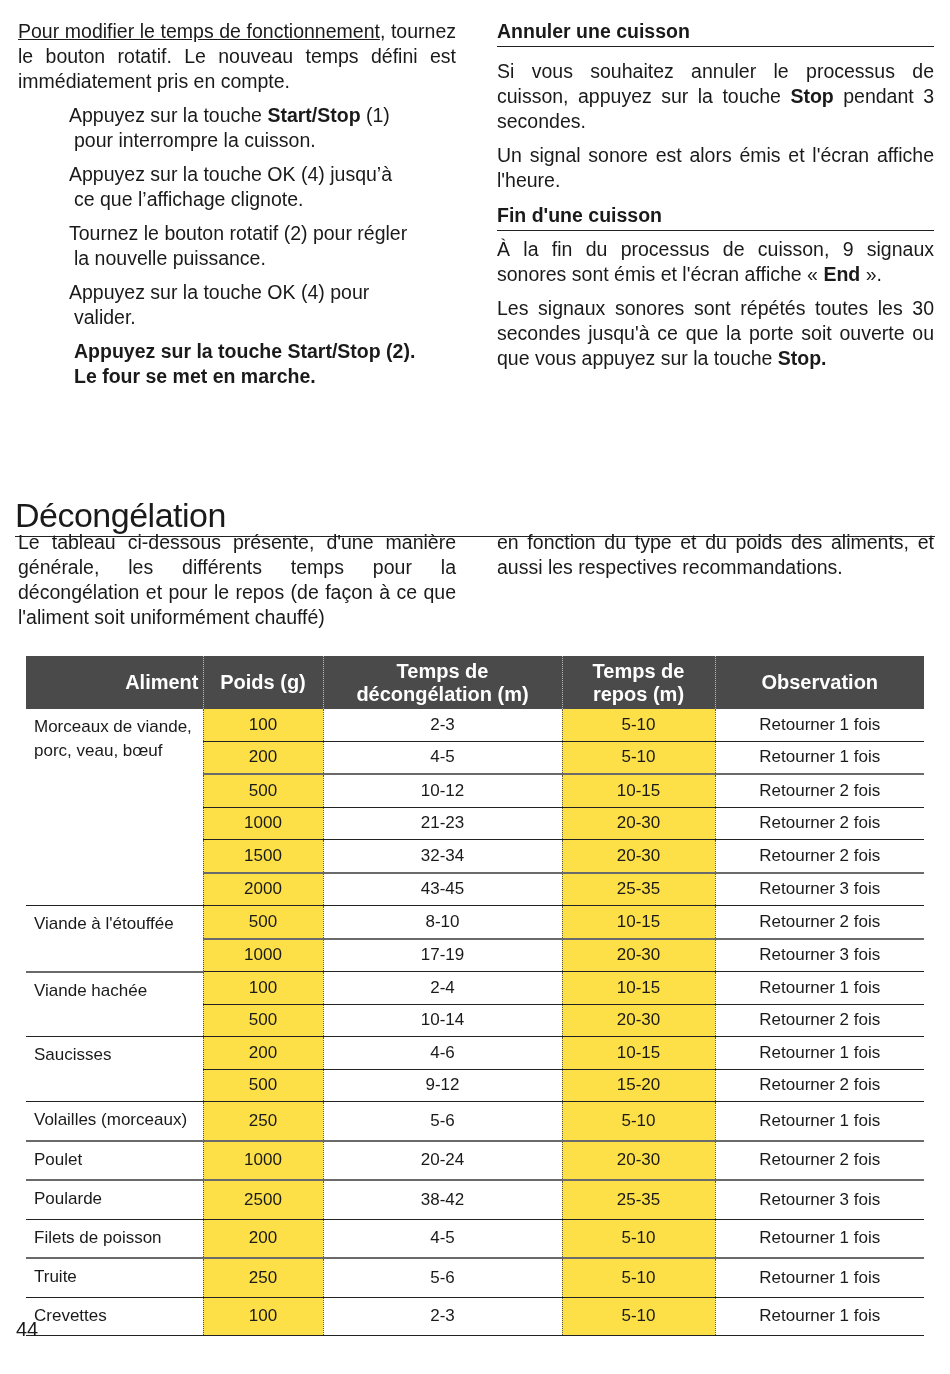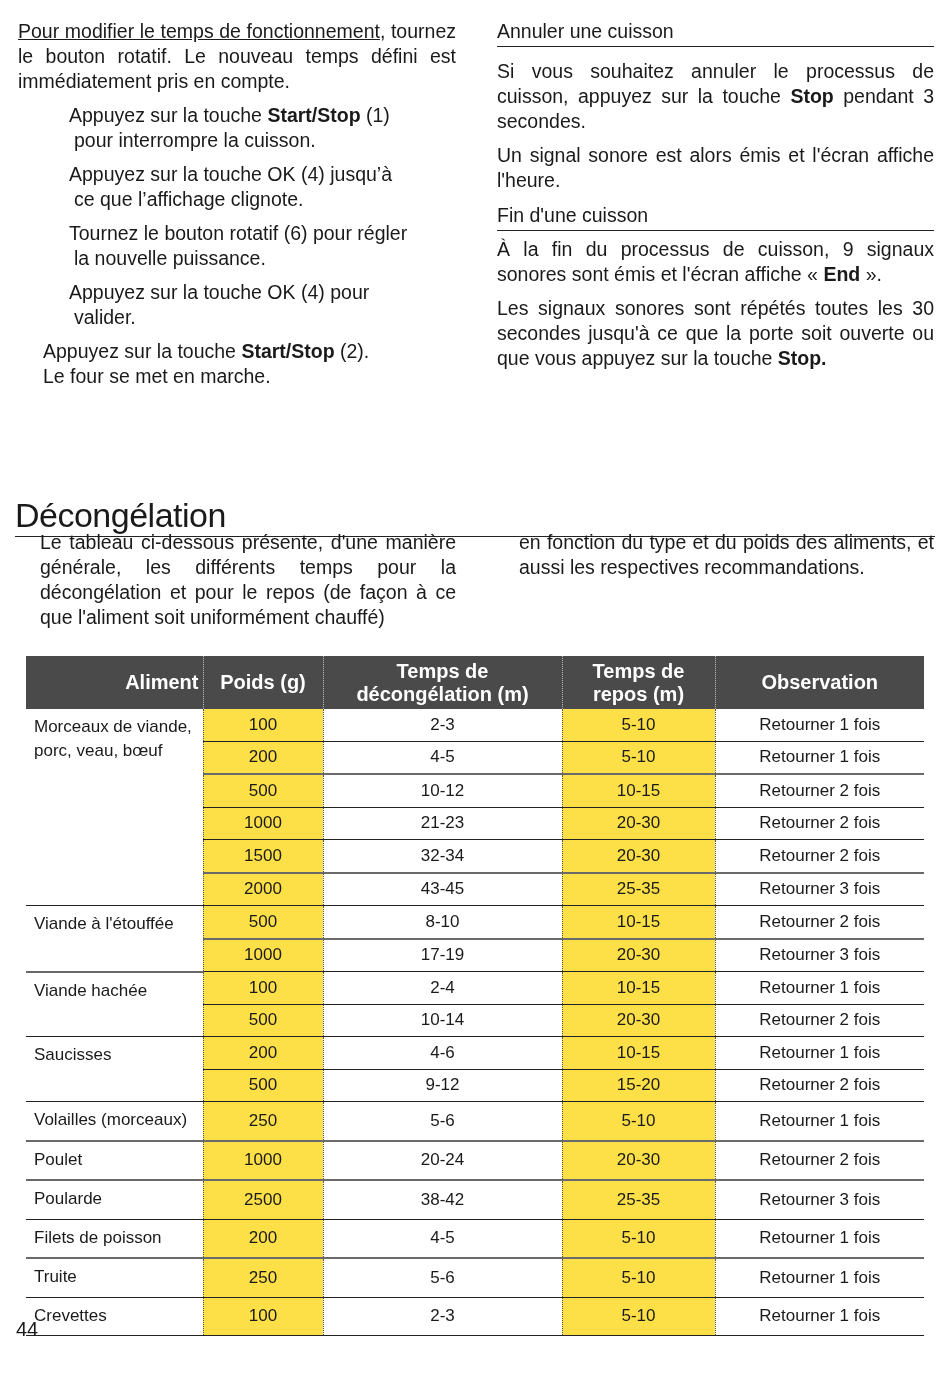--- a/index.html
+++ b/index.html
@@ -7,35 +7,35 @@
       width: 950px; height: 1374px; position: relative; overflow: hidden;
       font-family: "Liberation Sans", sans-serif; color: #1a1a1a;
     }
     .col { position: absolute; font-size: 19.5px; line-height: 25px; }
     .left-col { left: 18px; top: 19px; width: 438px; }
     .right-col { left: 497px; top: 19px; width: 437px; }
     p { margin: 0 0 9px 0; text-align: justify; }
     .u { text-decoration: underline; }
     .step { margin-left: 51px; text-indent: 0; }
     .step .cont { display: block; padding-left: 5px; }
-    .step.last { margin-left: 25px; }
+    .step.last { margin-left: 56px; font-weight: bold; }
     .step.last .cont { padding-left: 0; }
     .sub-h {
-      font-weight: normal; font-size: 19.5px; line-height: 25px;
+      font-weight: bold; font-size: 19.5px; line-height: 25px;
       border-bottom: 1px solid #222; padding-bottom: 2px; margin: 0 0 12px 0;
     }
     .sub-h2 { margin-top: 10px; margin-bottom: 6px; }
     .section-title {
       position: absolute; left: 15px; top: 472px; width: 920px;
       font-size: 34px; line-height: 40px; letter-spacing: -0.5px;
       border-bottom: 1.5px solid #222; padding-bottom: 1px; font-weight: normal;
     }
     .intro-left { position: absolute; left: 18px; top: 530px; width: 438px; font-size: 19.5px; line-height: 25px; }
     .intro-right { position: absolute; left: 497px; top: 530px; width: 437px; font-size: 19.5px; line-height: 25px; }
-    .intro-left p, .intro-right p { text-align: justify; text-align-last: left; margin-left: 22px; }
+    .intro-left p, .intro-right p { text-align: justify; text-align-last: left; }
     table {
       position: absolute; left: 26px; top: 656px; width: 898px;
       border-collapse: collapse; font-size: 17px;
     }
     th {
       background: #4a4a4a; color: #ffffff; font-weight: bold; font-size: 20px;
       line-height: 23px; height: 53px; padding: 0 4px; text-align: center;
       border-left: 1px dotted #bbb;
     }
     th:first-child { border-left: none; text-align: right; }
@@ -51,21 +51,21 @@
     .page-num { position: absolute; left: 16px; top: 1318px; font-size: 20px; }
   </style>
 </head>
 <body>
 
 <div class="col left-col">
   <p><span class="u">Pour modifier le temps de fonctionnement</span><span>, tournez le bouton rotatif. Le nouveau temps défini est immédiatement pris en compte.</span></p>
   <div id="steps">
       <p class="step"><span>Appuyez sur la touche </span><b>Start/Stop</b><span> (1)</span><span class="cont">pour interrompre la cuisson.</span></p>
       <p class="step"><span>Appuyez sur la touche OK (4) jusqu’à</span><span class="cont">ce que l’affichage clignote.</span></p>
-      <p class="step"><span>Tournez le bouton rotatif (6) pour régler</span><span class="cont">la nouvelle puissance.</span></p>
+      <p class="step"><span>Tournez le bouton rotatif (2) pour régler</span><span class="cont">la nouvelle puissance.</span></p>
       <p class="step"><span>Appuyez sur la touche OK (4) pour</span><span class="cont">valider.</span></p>
       <p class="step last"><span>Appuyez sur la touche </span><b>Start/Stop</b><span> (2).</span><span class="cont">Le four se met en marche.</span></p>
     </div>
 </div>
 
 <div class="col right-col">
   <div class="sub-h">Annuler une cuisson</div>
   <p><span>Si vous souhaitez annuler le processus de cuisson, appuyez sur la touche </span><b>Stop</b><span> pendant 3 secondes.</span></p>
   <p>Un signal sonore est alors émis et l'écran affiche l'heure.</p>
   <div class="sub-h sub-h2">Fin d'une cuisson</div>

